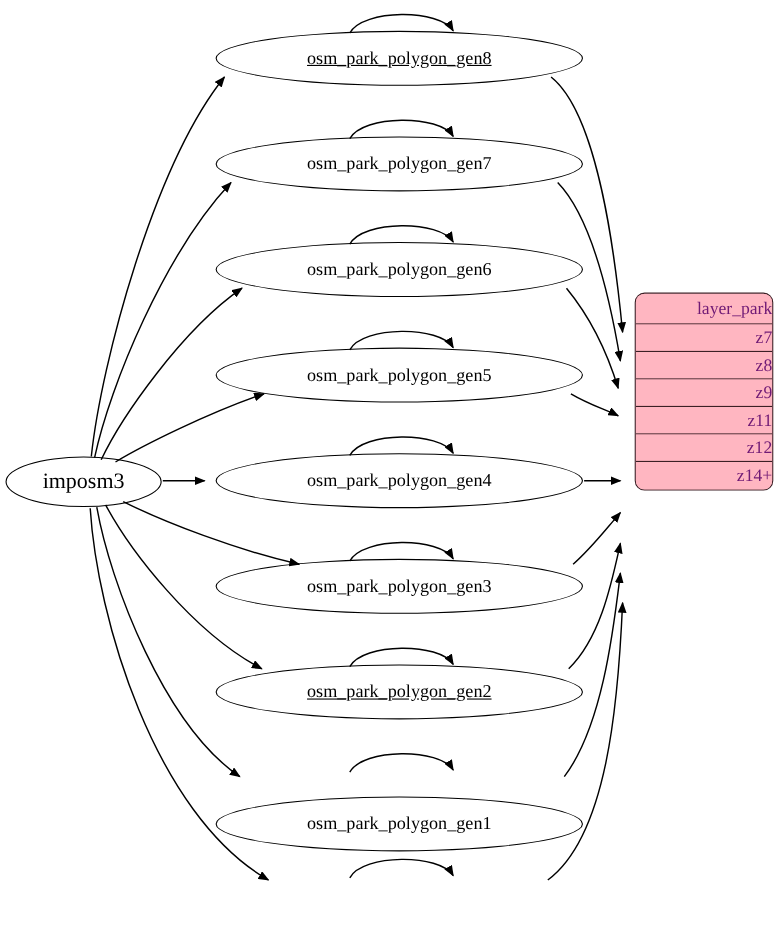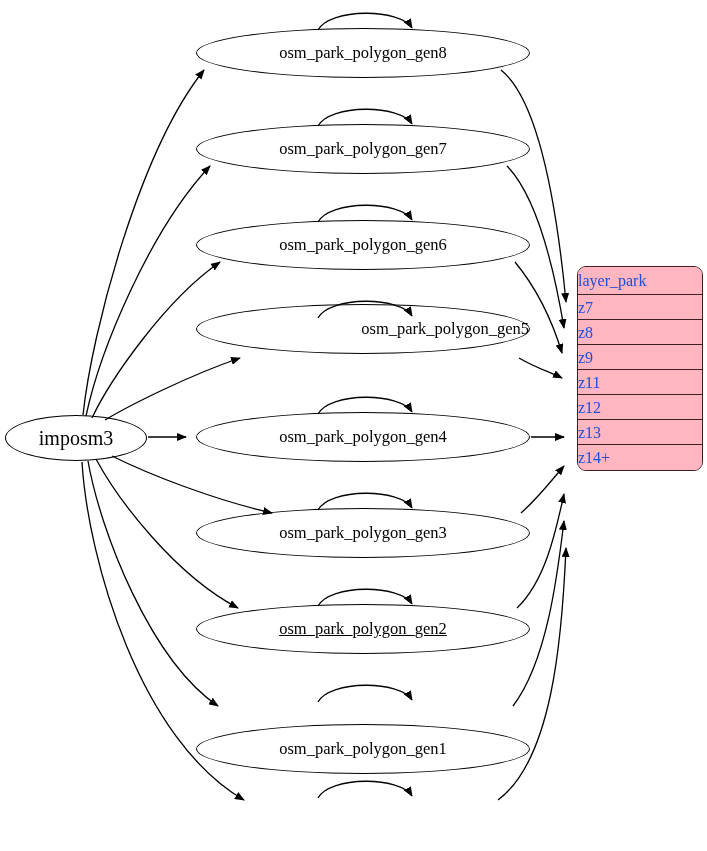--- a/index.html
+++ b/index.html
@@ -9,22 +9,22 @@
   .node{position:absolute;display:flex;align-items:center;justify-content:center;}
   .ellipse{border:1.3px solid #000;border-radius:50%;background:transparent;
            box-sizing:border-box;}
   .ellipse .lbl{font-size:16.5px;color:#000;white-space:nowrap;line-height:1;}
   #imposm3{left:5px;top:415px;width:142px;height:46px;}
   #imposm3 .lbl{font-size:20px;}
   .genrow{left:196px;width:334px;height:50px;}
   #table{position:absolute;left:577px;top:266px;width:126px;
          border:1.3px solid #3b1f25;border-radius:9px;background:#ffb6c1;
          box-sizing:border-box;overflow:hidden;}
-  #table .cell{height:25px;line-height:25px;text-align:left;font-size:16px;
-               color:#1d4ed8;border-bottom:1.3px solid #3b1f25;background:#ffb6c1;
+  #table .cell{height:25px;line-height:25px;text-align:right;font-size:16px;
+               color:#701a75;border-bottom:1.3px solid #3b1f25;background:#ffb6c1;
                box-sizing:border-box;}
   #table .cell:last-child{border-bottom:none;}
   #table .hdr{height:28px;line-height:28px;}
 </style>
 </head>
 <body>
 
 <div id="stage">
 
   <svg id="edges" viewBox="0 0 707 851" xmlns="http://www.w3.org/2000/svg">
@@ -64,30 +64,30 @@
       <path d="M517,608 C546,580 556,530 564,494"></path>
       <path d="M513,706 C548,660 558,570 564,521"></path>
       <path d="M498,800 C552,760 562,640 566,548"></path>
     </g>
   </svg>
 
   <div class="node ellipse" id="imposm3">
     <span class="lbl">imposm3</span>
   </div>
 
-  <div class="node ellipse genrow" style="top:28px;">
+  <div class="node ellipse genrow" style="top:28px;text-decoration:underline;">
     <span class="lbl">osm_park_polygon_gen8</span>
     </div>
   <div class="node ellipse genrow" style="top:124px;">
     <span class="lbl">osm_park_polygon_gen7</span>
     </div>
   <div class="node ellipse genrow" style="top:220px;">
     <span class="lbl">osm_park_polygon_gen6</span>
     </div>
-  <div class="node ellipse genrow" style="top:304px;justify-content:flex-end;">
+  <div class="node ellipse genrow" style="top:316px;">
     <span class="lbl">osm_park_polygon_gen5</span>
     </div>
   <div class="node ellipse genrow" style="top:412px;">
     <span class="lbl">osm_park_polygon_gen4</span>
     </div>
   <div class="node ellipse genrow" style="top:508px;">
     <span class="lbl">osm_park_polygon_gen3</span>
     </div>
   <div class="node ellipse genrow" style="top:604px;text-decoration:underline;">
     <span class="lbl">osm_park_polygon_gen2</span>
@@ -96,17 +96,16 @@
     <span class="lbl">osm_park_polygon_gen1</span>
     </div>
 
   <div id="table">
     <div class="cell hdr">layer_park</div>
     <div class="cell">z7</div>
     <div class="cell">z8</div>
     <div class="cell">z9</div>
     <div class="cell">z11</div>
     <div class="cell">z12</div>
-    <div class="cell">z13</div>
     <div class="cell">z14+</div>
   </div>
 
 </div>
 
 </body></html>

